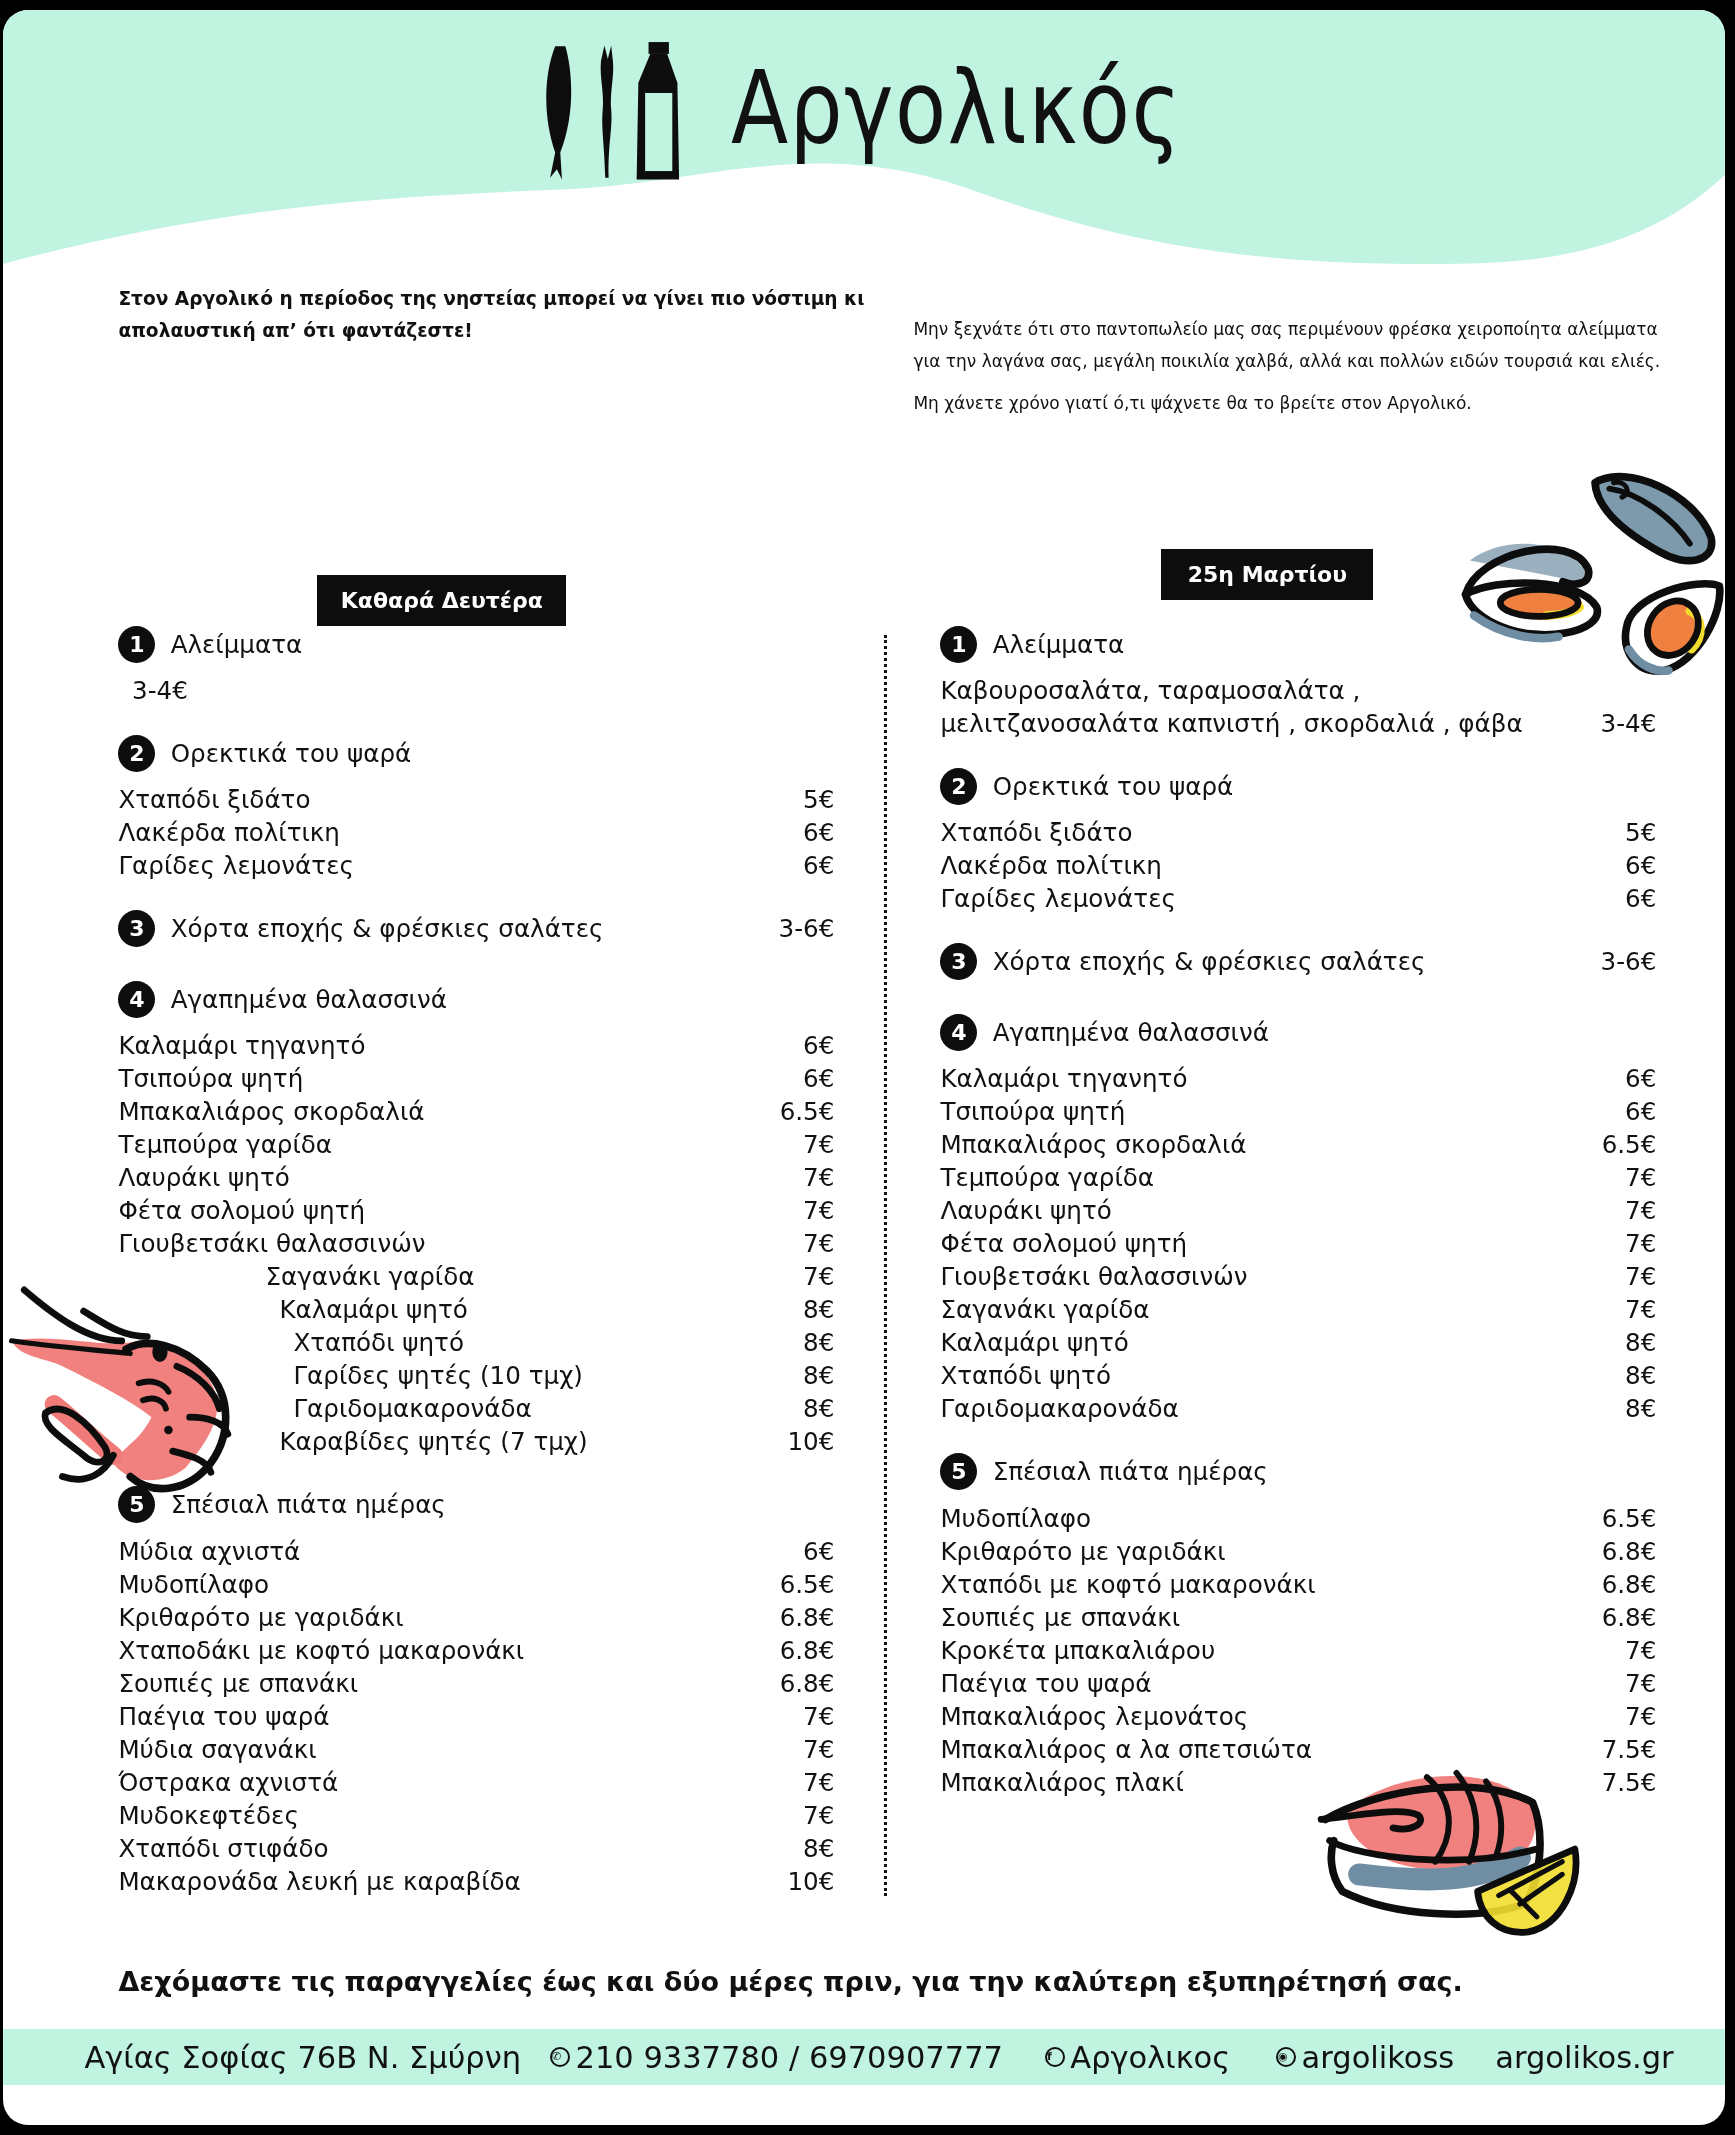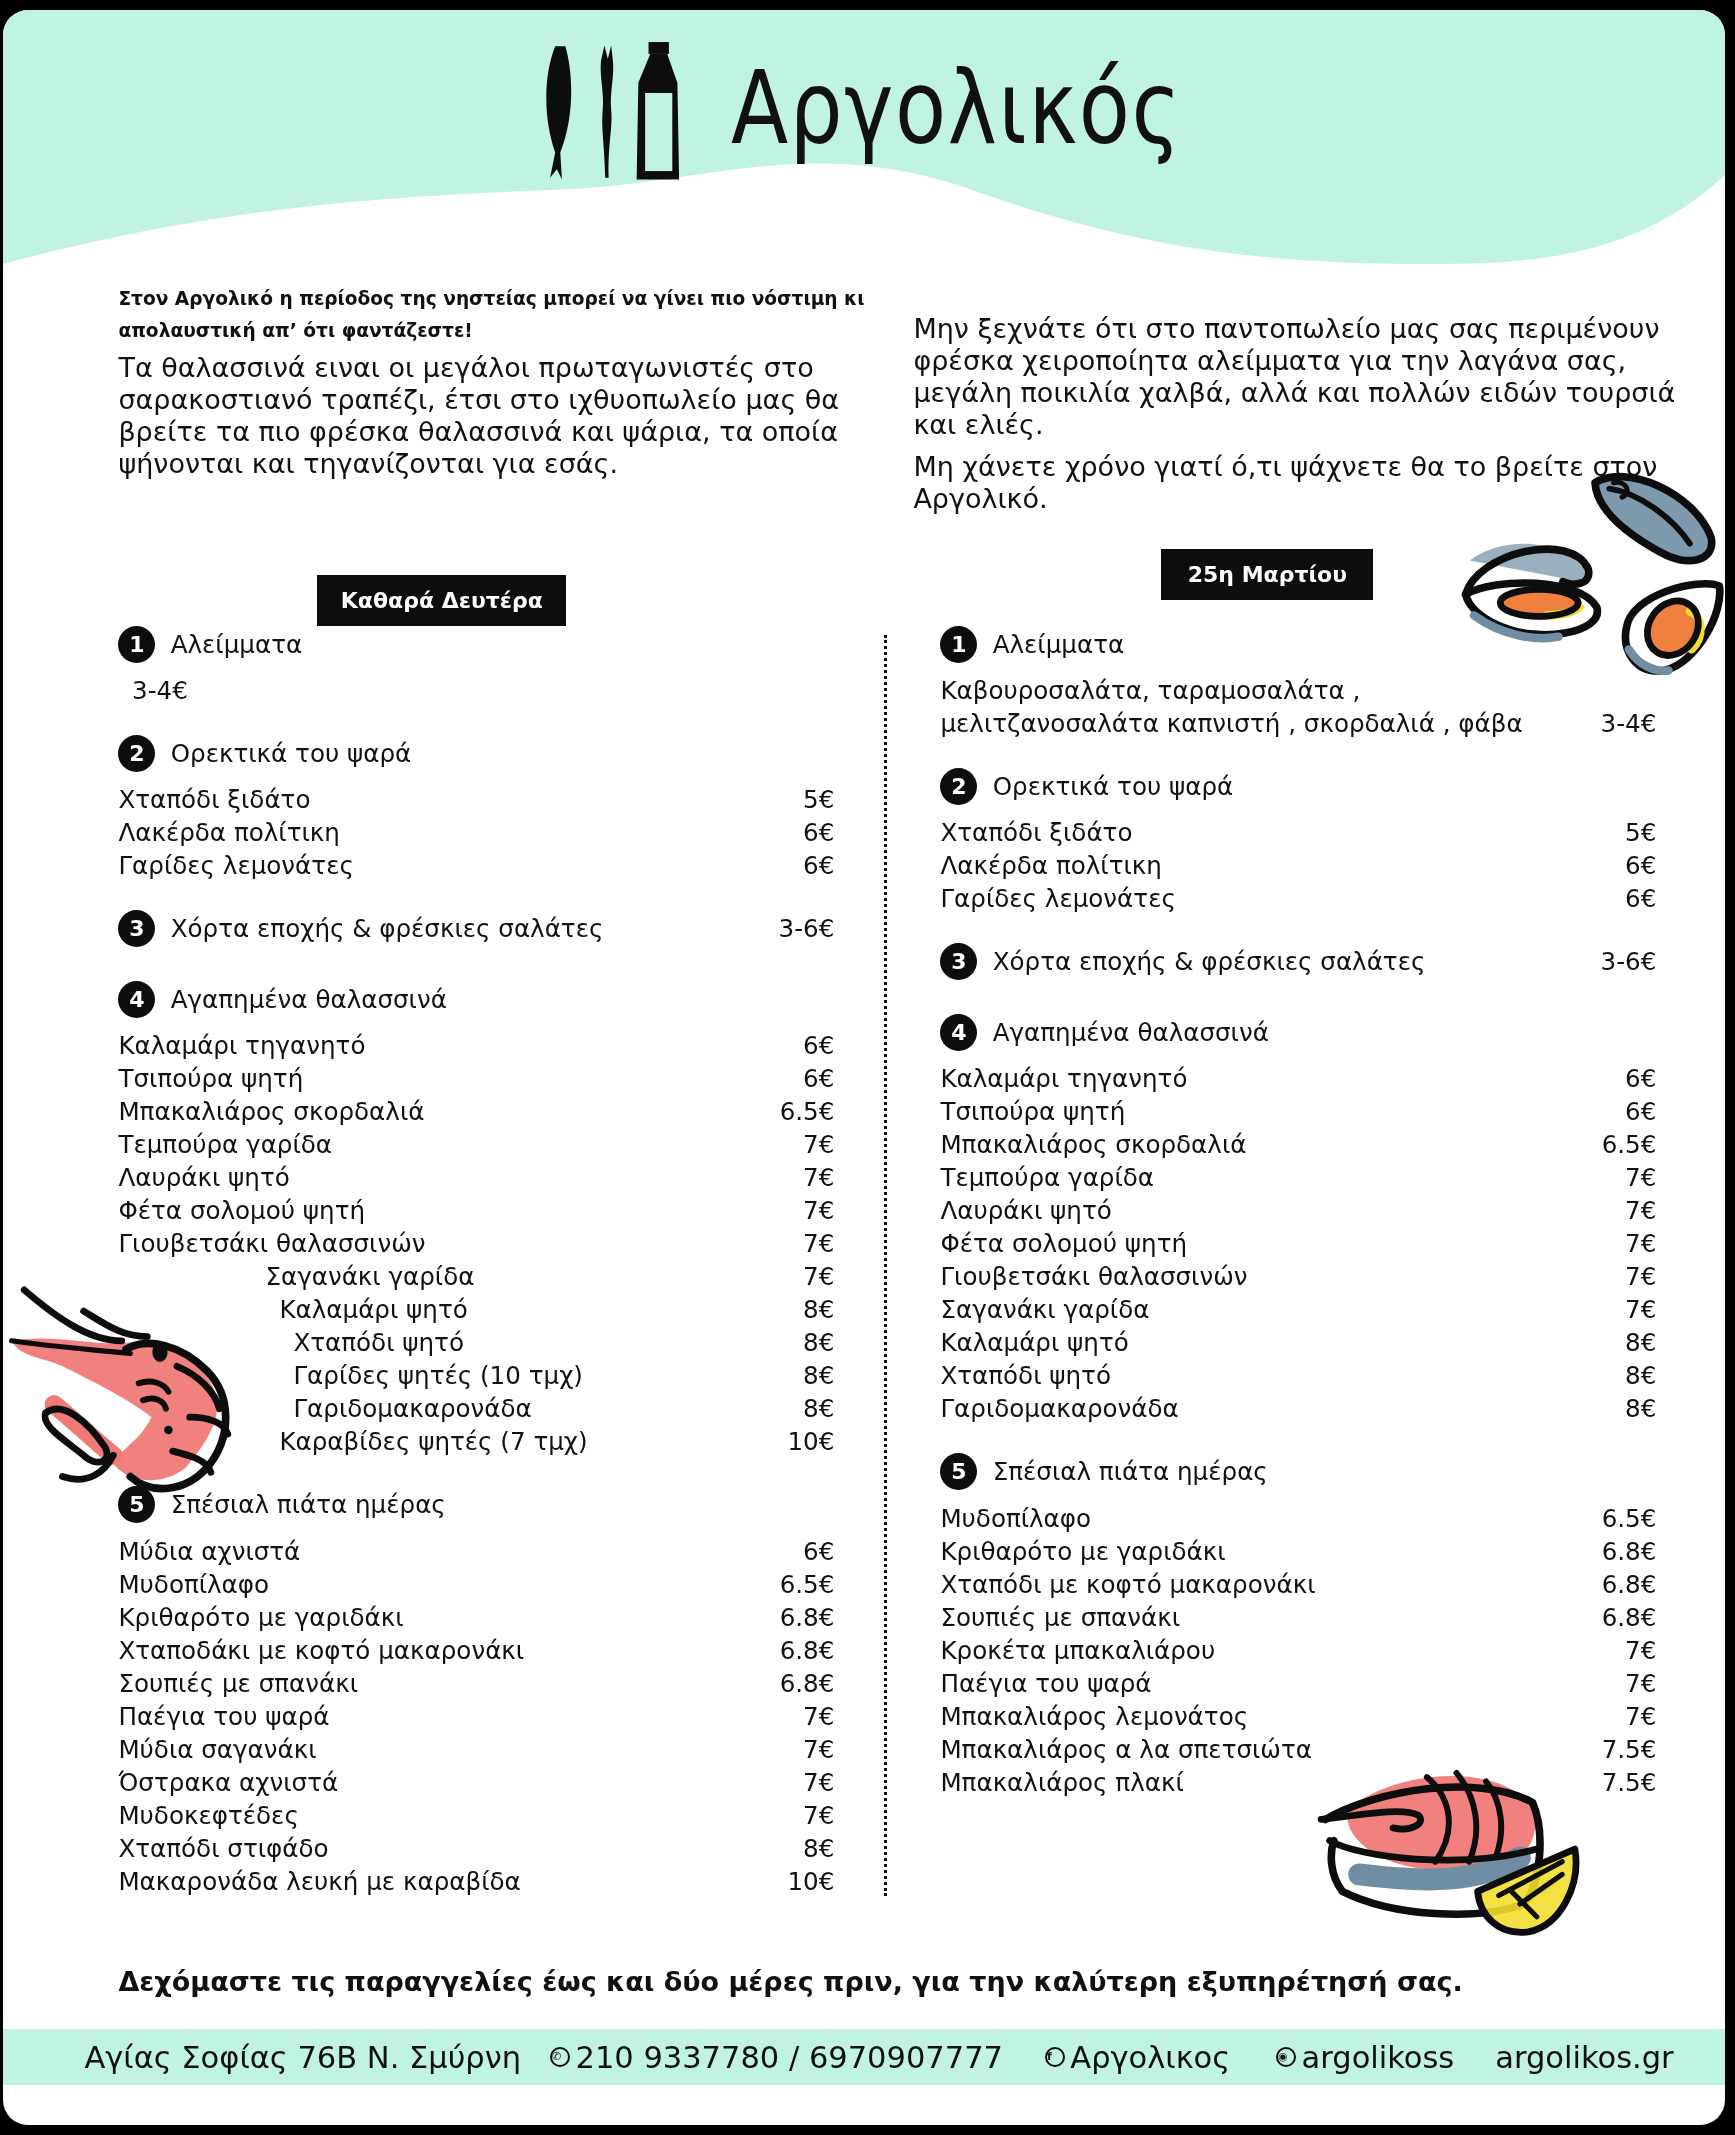--- a/index.html
+++ b/index.html
@@ -13,21 +13,21 @@
   .logo { position: absolute; left: 542px; top: 32px; width: 695px; height: 144px; }
   .logo-icons { position: absolute; left: 0; top: 0; width: 157px; height: 141px; }
   .logo-text {
     position: absolute; left: 186px; top: 15.3px; font-family: "DejaVu Sans", sans-serif;
     font-size: 102px; font-weight: normal; letter-spacing: 1.7px; line-height: 1; color: #111;
     transform: scaleX(0.82); transform-origin: left top;
   }
   .intro-left { position: absolute; left: 115px; top: 273px; width: 763px; }
   .intro-right { position: absolute; left: 910px; top: 303px; width: 763px; }
   .intro-bold { font-weight: bold; font-size: 18.6px; line-height: 32px; margin-bottom: 5.1px; }
-  .intro-p { font-size: 27px; line-height: 32px; margin-bottom: 10.2px; color: #111; }
+  .intro-p { font-size: 17px; line-height: 32px; margin-bottom: 10.2px; color: #111; }
   .menu-title-wrap { position: absolute; left: 85px; top: 470px; width: 1381px; height: 51px; }
   .menu-title-line { position: absolute; left: 0; top: 30.5px; width: 1381px; height: 1.7px; background: #111; }
   .menu-title {
     position: absolute; left: 0; right: 0; top: 0; text-align: center;
     font-size: 41px; font-weight: bold; line-height: 51px; color: #111;
   }
   .col-badge {
     position: absolute; background: #0d0d0d; color: #fff; font-weight: bold; font-size: 22px;
     height: 51px; line-height: 51px; text-align: center;
   }
@@ -95,21 +95,20 @@
         <rect x="122" y="0" width="24" height="14" fill="#0d0d0d"></rect>
         <path d="M124,14 L144,14 L156,48 L158,162 L108,162 L110,48 Z" fill="#0d0d0d"></path>
         <rect x="118" y="60" width="32" height="92" fill="#c1f3e1"></rect>
       </g>
     </svg>
     <div class="logo-text">Αργολικός</div>
   </div>
 
   <div class="intro-left">
     <p class="intro-bold">Στον Αργολικό η περίοδος της νηστείας μπορεί να γίνει πιο νόστιμη κι απολαυστική απ’ ότι φαντάζεστε!</p>
-    <p class="intro-p">Τα θαλασσινά ειναι οι μεγάλοι πρωταγωνιστές στο σαρακοστιανό τραπέζι, έτσι στο ιχθυοπωλείο μας θα βρείτε τα πιο φρέσκα θαλασσινά και ψάρια, τα οποία ψήνονται και τηγανίζονται για εσάς.</p>
   </div>
   <div class="intro-right">
     <p class="intro-p">Μην ξεχνάτε ότι στο παντοπωλείο μας σας περιμένουν φρέσκα χειροποίητα αλείμματα για την λαγάνα σας, μεγάλη ποικιλία χαλβά, αλλά και πολλών ειδών τουρσιά και ελιές.</p>
     <p class="intro-p">Μη χάνετε χρόνο γιατί ό,τι ψάχνετε θα το βρείτε στον Αργολικό.</p>
   </div>
 
 
   <div class="col-badge badge-left">Καθαρά Δευτέρα</div>
   <div class="col-badge badge-right">25η Μαρτίου</div>
 

